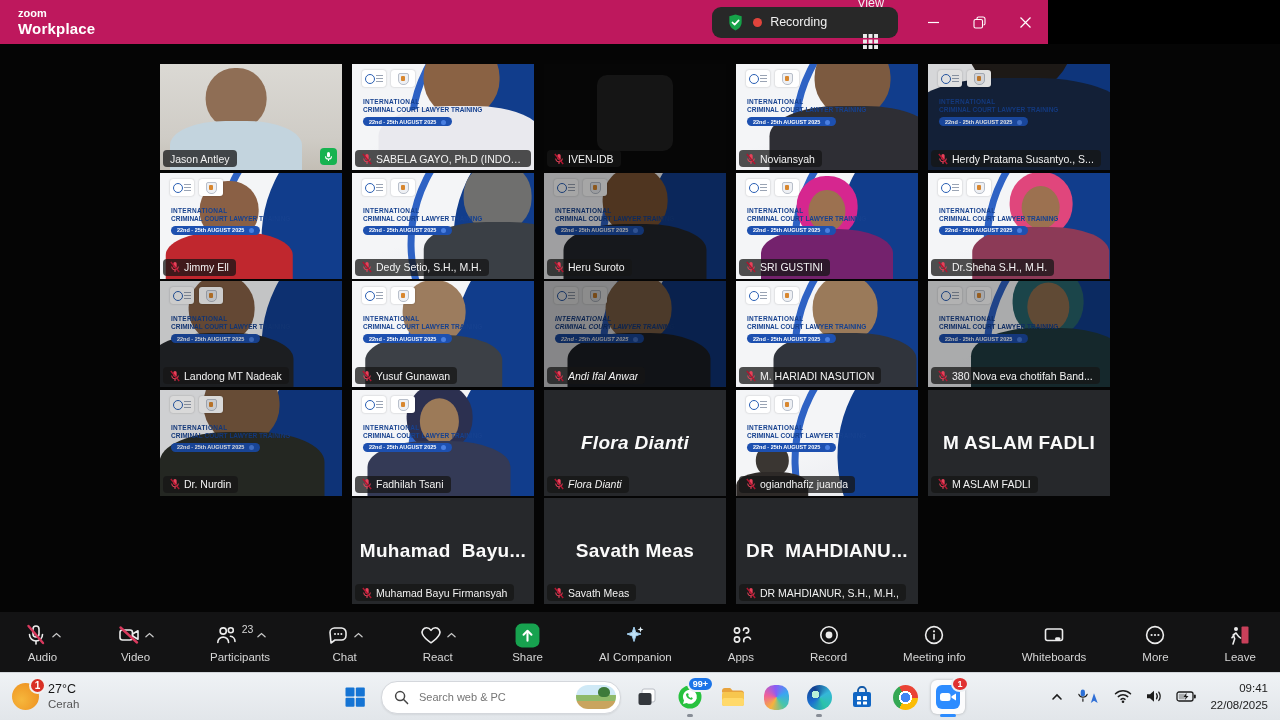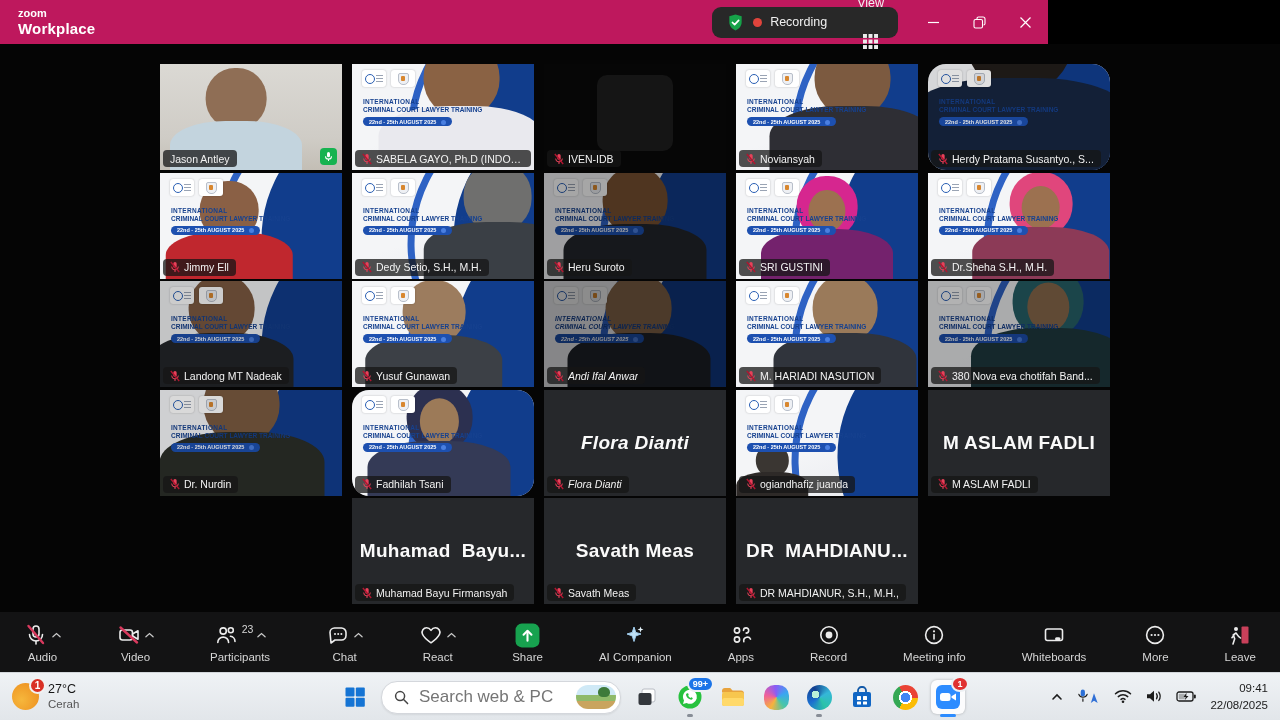--- a/index.html
+++ b/index.html
@@ -93,21 +93,21 @@
        position:relative;cursor:pointer;}
   .app.active{background:#fcfcfd;box-shadow:0 0 3px rgba(0,0,0,.25);}
   .run{position:absolute;bottom:-3px;left:50%;transform:translateX(-50%);width:6px;height:3px;border-radius:2px;
        background:#878d96;}
   .run.big{width:16px;background:#2d8cff;}
   .abadge{position:absolute;top:-4px;right:-7px;background:#1b74e8;color:#fff;font-size:9px;font-weight:700;
           padding:1.5px 4px;border-radius:8px;border:2px solid #edf0f3;line-height:1;}
   .abadge.red{background:#e03131;border-radius:50%;padding:1.5px 4.5px;right:-4px;}
   .searchpill{width:222px;height:31px;background:#fff;border:1px solid #d4d7dc;border-radius:16px;display:flex;
               align-items:center;padding:0 4px 0 12px;gap:8px;box-shadow:0 1px 2px rgba(0,0,0,.07);}
-  .searchpill input{border:none;outline:none;flex:1;font-size:17px;color:#a21caf;background:transparent;min-width:0;
+  .searchpill input{border:none;outline:none;flex:1;font-size:11px;color:#a21caf;background:transparent;min-width:0;
                     font-family:"Liberation Sans",sans-serif;}
   .pillimg{width:40px;height:24px;border-radius:12px;position:relative;overflow:hidden;flex:0 0 auto;
            background:linear-gradient(180deg,#cfe9f6 0 42%,#8fba6a 42% 68%,#c9a45e 68% 100%);}
   .pillimg::after{content:"";position:absolute;left:22px;top:2px;width:12px;height:10px;background:#3e7a3a;
                   border-radius:50% 50% 40% 40%;}
   .ico-copilot{width:25px;height:25px;border-radius:42%;
                background:conic-gradient(from 210deg,#f6b33c,#ef5f9b,#8a5cf5,#3aa7f0,#49c6a8,#f6b33c);}
   .ico-edge{width:25px;height:25px;border-radius:50%;
             background:radial-gradient(circle at 34% 38%,#b9f0d8 0 16%,rgba(0,0,0,0) 17%),
                        conic-gradient(from 150deg,#2bc3a8,#1b6fd0,#123f8f,#35b7d9,#2bc3a8);}
@@ -254,21 +254,21 @@
         <div class="nlabel">
           <svg class="micoff" width="10" height="12" viewBox="0 0 12 14">
             <rect x="4" y="1" width="4" height="7" rx="2" fill="#e8425a"></rect>
             <path d="M2 6.5a4 4 0 0 0 8 0" stroke="#e8425a" stroke-width="1.2" fill="none"></path>
             <line x1="6" y1="10.5" x2="6" y2="13" stroke="#e8425a" stroke-width="1.2"></line>
             <line x1="1" y1="1" x2="11" y2="13" stroke="#b01530" stroke-width="1.7"></line>
           </svg>
           <span>Noviansyah</span>
         </div>
       </div>
-      <div class="tile" style="left: 768px; top: 20px; border-radius: 18px;">
+      <div class="tile" style="left: 768px; top: 20px;">
         <div class="vbg">
           <div class="swring"></div>
           <div class="swfill"></div>
           <div class="chips">
             <span class="chip c1"></span>
             <span class="chip c2"></span>
           </div>
           <div class="vt1">INTERNATIONAL</div>
           <div class="vt2">CRIMINAL COURT LAWYER TRAINING</div>
           <div class="vbadge">22nd - 25th AUGUST 2025</div>
@@ -578,21 +578,21 @@
         <div class="nlabel">
           <svg class="micoff" width="10" height="12" viewBox="0 0 12 14">
             <rect x="4" y="1" width="4" height="7" rx="2" fill="#e8425a"></rect>
             <path d="M2 6.5a4 4 0 0 0 8 0" stroke="#e8425a" stroke-width="1.2" fill="none"></path>
             <line x1="6" y1="10.5" x2="6" y2="13" stroke="#e8425a" stroke-width="1.2"></line>
             <line x1="1" y1="1" x2="11" y2="13" stroke="#b01530" stroke-width="1.7"></line>
           </svg>
           <span>Dr. Nurdin</span>
         </div>
       </div>
-      <div class="tile" style="left: 192px; top: 345.5px; border-radius: 17px;">
+      <div class="tile" style="left: 192px; top: 345.5px;">
         <div class="vbg">
           <div class="swring"></div>
           <div class="swfill"></div>
           <div class="chips">
             <span class="chip c1"></span>
             <span class="chip c2"></span>
           </div>
           <div class="vt1">INTERNATIONAL</div>
           <div class="vt2">CRIMINAL COURT LAWYER TRAINING</div>
           <div class="vbadge">22nd - 25th AUGUST 2025</div>

